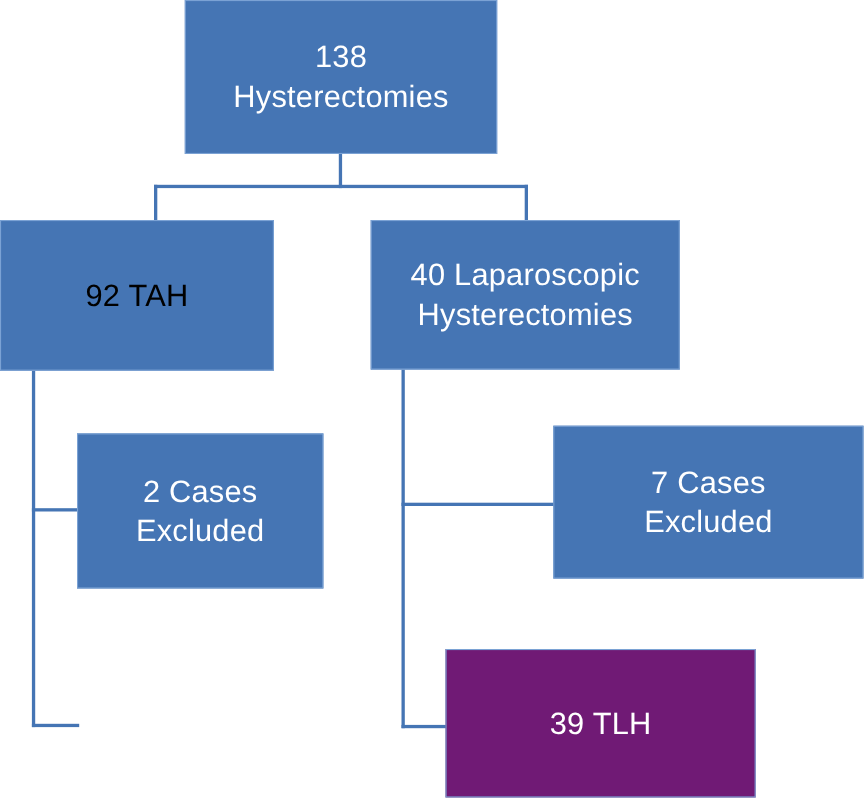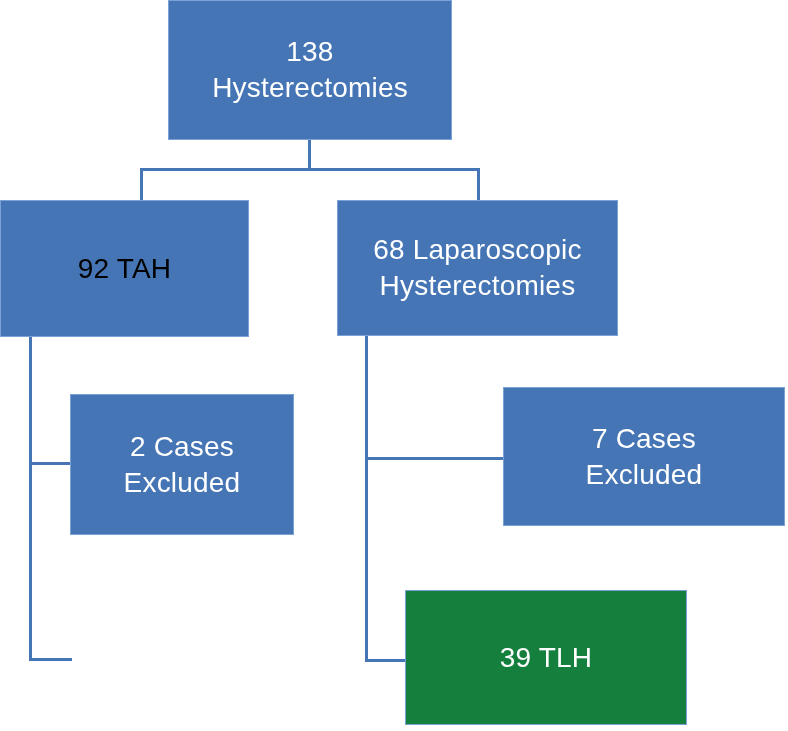--- a/index.html
+++ b/index.html
@@ -59,21 +59,21 @@
   <div class="connector v" style="left: 29px; top: 337px; height: 324px; background: rgb(69, 117, 180);"></div>
   <div class="connector h" style="left: 29px; top: 462px; width: 43px; background: rgb(69, 117, 180);"></div>
   <div class="connector h" style="left: 29px; top: 658px; width: 43px; background: rgb(69, 117, 180);"></div>
   <div class="connector v" style="left: 365px; top: 336px; height: 326px; background: rgb(69, 117, 180);"></div>
   <div class="connector h" style="left: 365px; top: 457px; width: 140px; background: rgb(69, 117, 180);"></div>
   <div class="connector h" style="left: 365px; top: 659px; width: 42px; background: rgb(69, 117, 180);"></div>
 
   <div class="node" style="left: 168px; top: 0px; width: 284px; height: 140px; background: rgb(69, 117, 180); border-color: rgb(123, 162, 212); color: rgb(255, 255, 255);">138
 Hysterectomies</div>
   <div class="node" style="left: 0px; top: 200px; width: 249px; height: 137px; background: rgb(69, 117, 180); border-color: rgb(123, 162, 212); color: #000000;">92 TAH</div>
-  <div class="node" style="left: 337px; top: 200px; width: 281px; height: 136px; background: rgb(69, 117, 180); border-color: rgb(123, 162, 212); color: rgb(255, 255, 255);">68 Laparoscopic
+  <div class="node" style="left: 337px; top: 200px; width: 281px; height: 136px; background: rgb(69, 117, 180); border-color: rgb(123, 162, 212); color: rgb(255, 255, 255);">40 Laparoscopic
 Hysterectomies</div>
   <div class="node" style="left: 70px; top: 394px; width: 224px; height: 141px; background: rgb(69, 117, 180); border-color: rgb(123, 162, 212); color: rgb(255, 255, 255);">2 Cases
 Excluded</div>
   <div class="node" style="left: 503px; top: 387px; width: 282px; height: 139px; background: rgb(69, 117, 180); border-color: rgb(123, 162, 212); color: rgb(255, 255, 255); text-align: center;">7 Cases
 Excluded</div>
-  <div class="node" style="left: 405px; top: 590px; width: 282px; height: 135px; background: #15803d; border-color: rgb(123, 162, 212); color: rgb(255, 255, 255);">39 TLH</div>
+  <div class="node" style="left: 405px; top: 590px; width: 282px; height: 135px; background: #701a75; border-color: rgb(123, 162, 212); color: rgb(255, 255, 255);">39 TLH</div>
 
 </div>
 
 </body></html>

